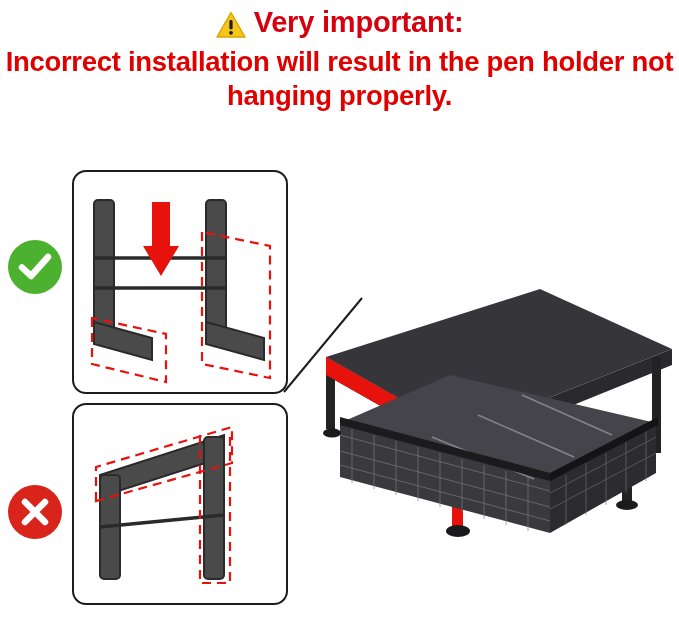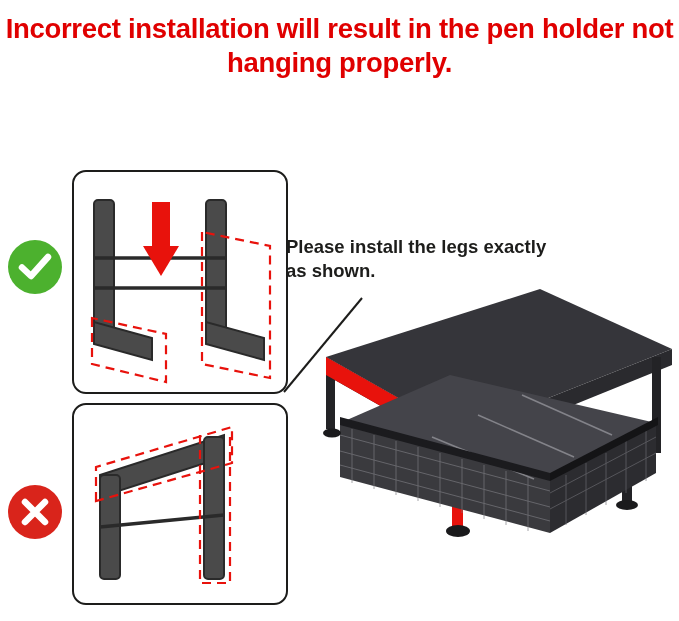--- a/index.html
+++ b/index.html
@@ -128,20 +128,30 @@
     left: 282px;
     top: 125px;
     width: 397px;
     height: 290px;
   }
 </style>
 </head>
 <body>
 
 <div class="heading">
+  <div class="heading-line1">
+    <span class="warn-icon">
+      <svg width="30" height="28" viewBox="0 0 30 28">
+        <path d="M15 1.5 L29 26 L1 26 Z" fill="#f5c518" stroke="#d9a400" stroke-width="1.4" stroke-linejoin="round"></path>
+        <rect x="13.4" y="9" width="3.2" height="9.5" rx="1.4" fill="#1d1d1b"></rect>
+        <circle cx="15" cy="21.8" r="1.9" fill="#1d1d1b"></circle>
+      </svg>
+    </span>
+    <span>Very important:</span>
+  </div>
   <div class="heading-line2">Incorrect installation will result in the pen holder not hanging properly.</div>
 </div>
 
 <div class="diagram">
 
   <div class="mark mark-ok">
     <span>
       <svg width="34" height="30" viewBox="0 0 34 30">
         <path d="M4 15.5 L13 24 L30 5" fill="none" stroke="#ffffff" stroke-width="6.5" stroke-linecap="round" stroke-linejoin="round"></path>
       </svg>
@@ -202,21 +212,20 @@
         <path d="M26 122 L150 110" stroke="#2a2a2a" stroke-width="3.5" fill="none"></path>
       </g>
 
       <g stroke="#e8120c" stroke-width="2.2" fill="none" stroke-dasharray="9 6">
         <path d="M22 96 L22 62 L158 22 L158 58 Z"></path>
         <path d="M126 30 L126 178 L156 178 L156 26"></path>
       </g>
     </svg>
   </div>
 
-  <div class="callout">Please install the legs exactly as shown.</div>
 
   <svg class="leader" width="120" height="180" viewBox="0 0 120 180">
     <path d="M112 18 L34 112" stroke="#1d1d1b" stroke-width="2" fill="none"></path>
   </svg>
 
   <svg class="product" width="397" height="290" viewBox="0 0 397 290">
 
     <g>
       <path d="M44 92 L258 24 L390 84 L178 168 Z" fill="#35353a"></path>
       <path d="M44 92 L178 168 L178 186 L44 110 Z" fill="#1f1f22"></path>

